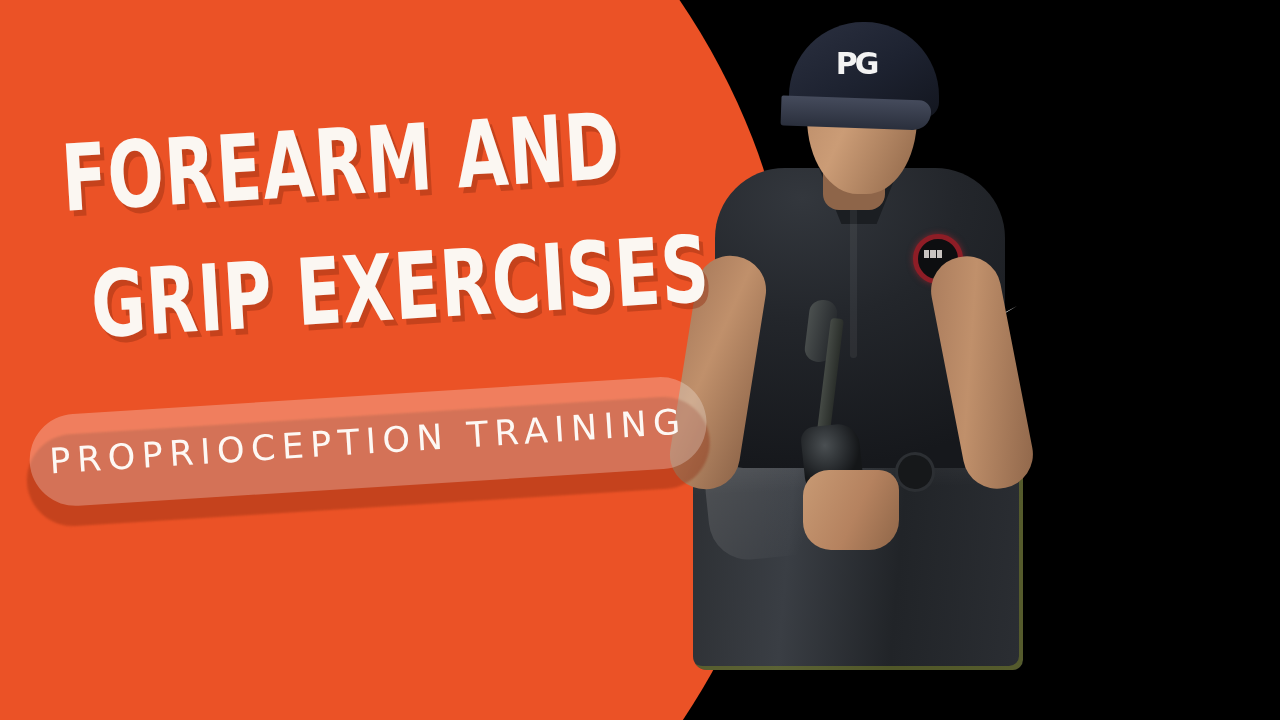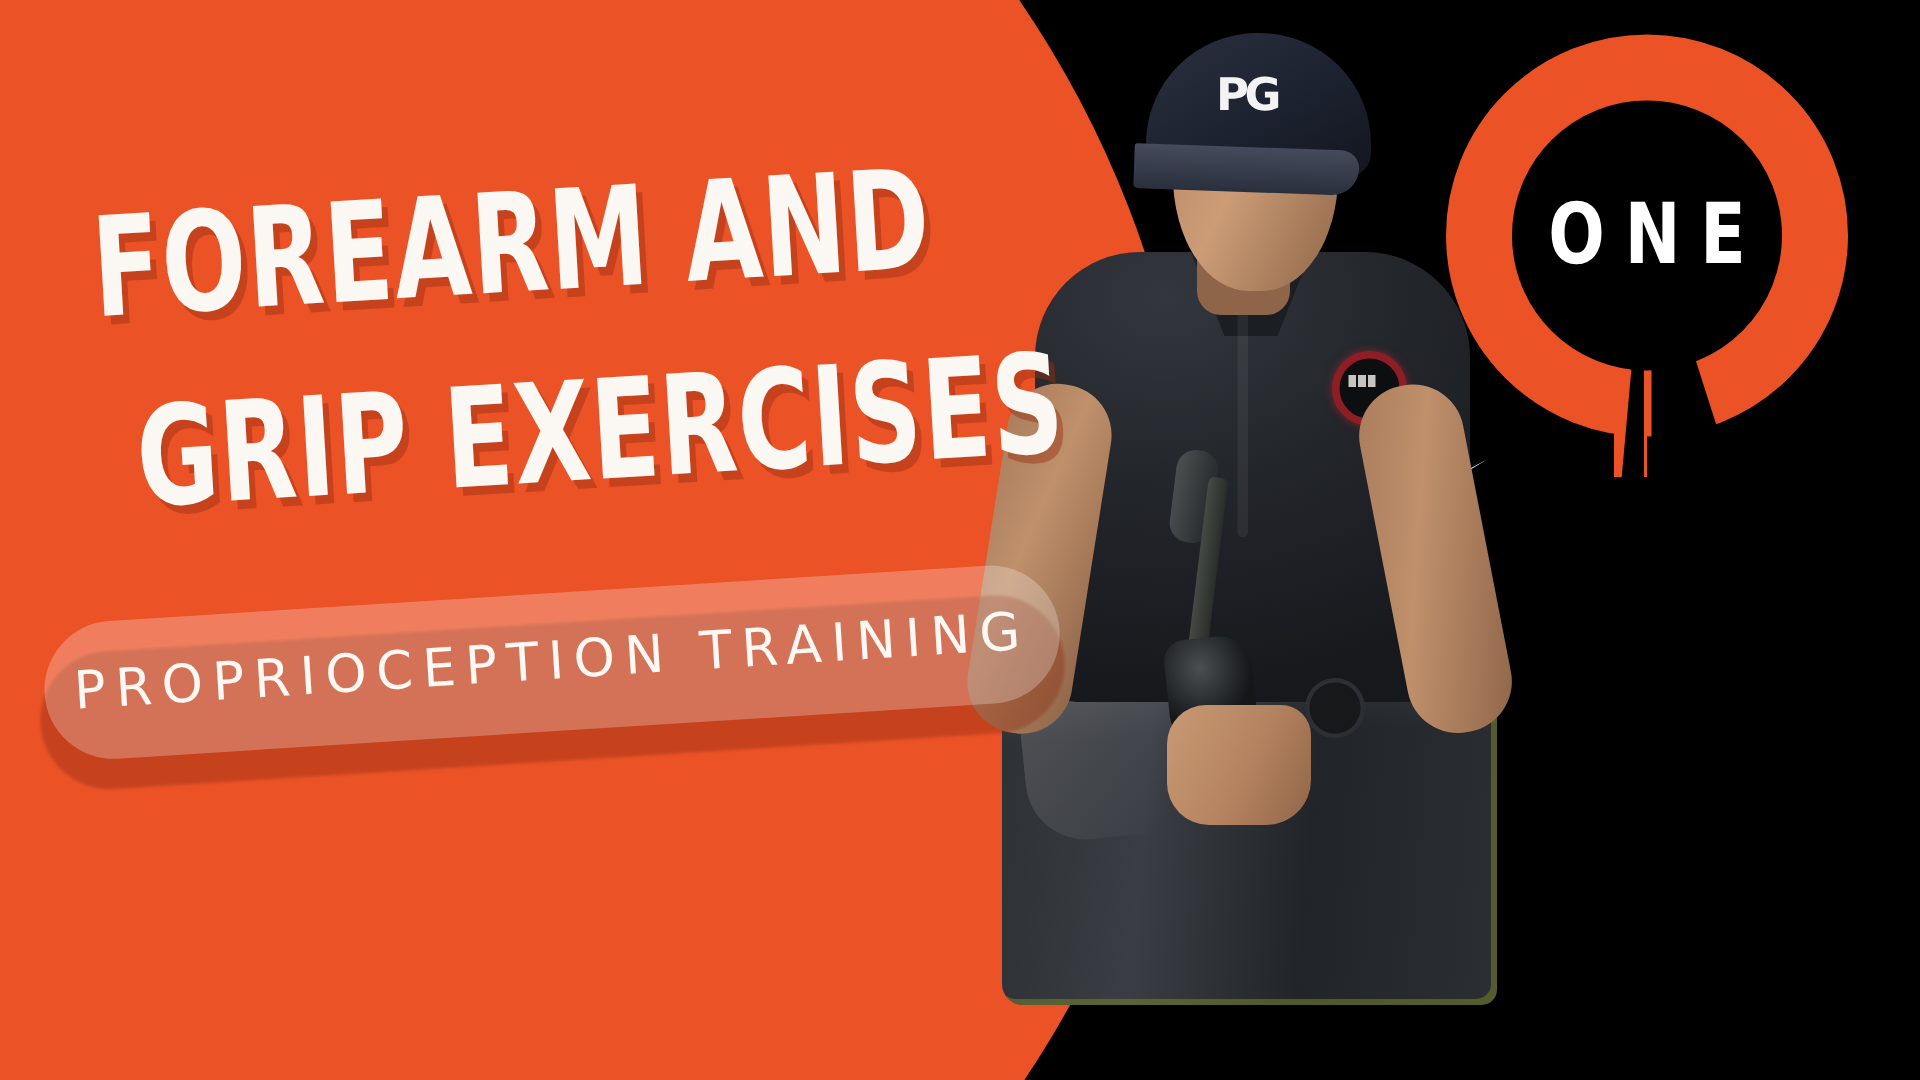--- a/index.html
+++ b/index.html
@@ -31,21 +31,21 @@
     top: -410px;
     width: 1975px;
     height: 1545px;
     border-radius: 50%;
     background: #EB5226;
   }
 
   
   .photo {
     position: absolute;
-    left: 630px;
+    left: 655px;
     top: 0;
     width: 420px;
     height: 604px;
   }
   .person {
     position: absolute;
     inset: 0;
   }
 
   
@@ -416,31 +416,14 @@
     <div class="title-line one">FOREARM AND</div>
     <div class="title-line two">GRIP EXERCISES</div>
   </div>
 
   <div class="pill-wrap">
     <div class="pill-shadow"></div>
     <div class="pill"></div>
     <div class="pill-text">PROPRIOCEPTION TRAINING</div>
   </div>
 
-  <div class="logo">
-    <svg width="270" height="320" viewBox="0 0 270 320">
-      <defs>
-        <mask id="ringmask">
-          <rect x="0" y="0" width="270" height="320" fill="#fff"></rect>
-
-          <polygon points="133,130 133,320 116,320" fill="#000"></polygon>
-          <polygon points="138,126 200,320 138,320" fill="#000"></polygon>
-        </mask>
-      </defs>
-      <g mask="url(#ringmask)">
-        <circle cx="135" cy="135" r="112" fill="none" stroke="#EB5226" stroke-width="44"></circle>
-        <path d="M113 243 L113 296 L135 296 L135 243 Z" fill="#EB5226"></path>
-      </g>
-    </svg>
-    <div class="logo-text">ONE</div>
-  </div>
 
 </div>
 
 </body></html>

